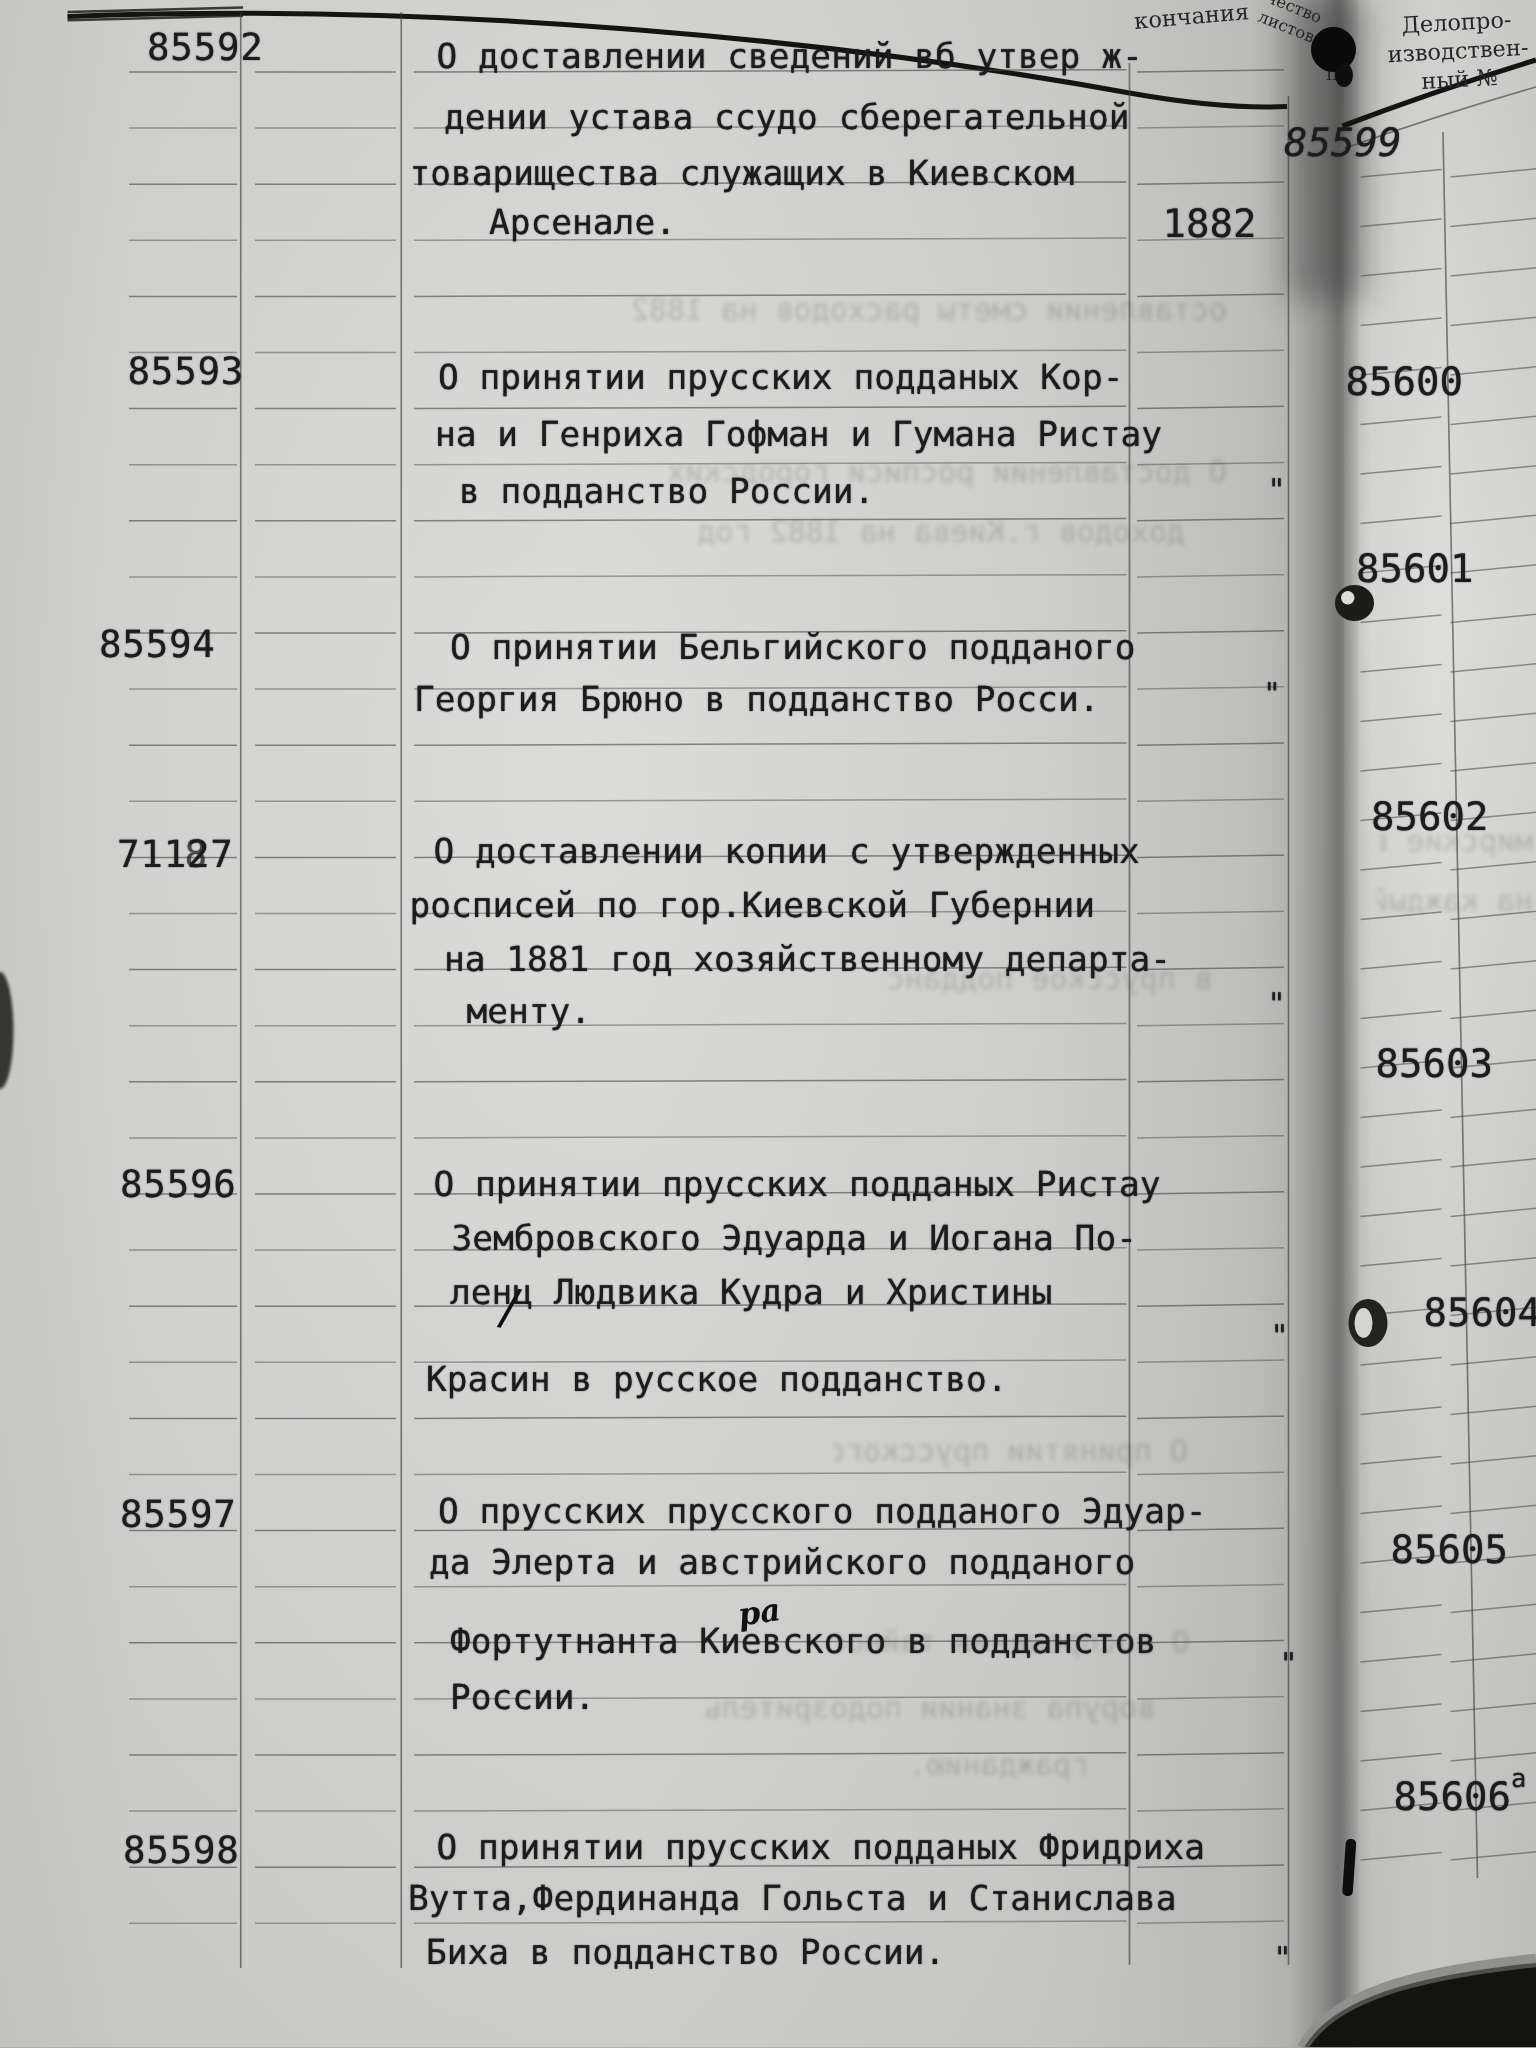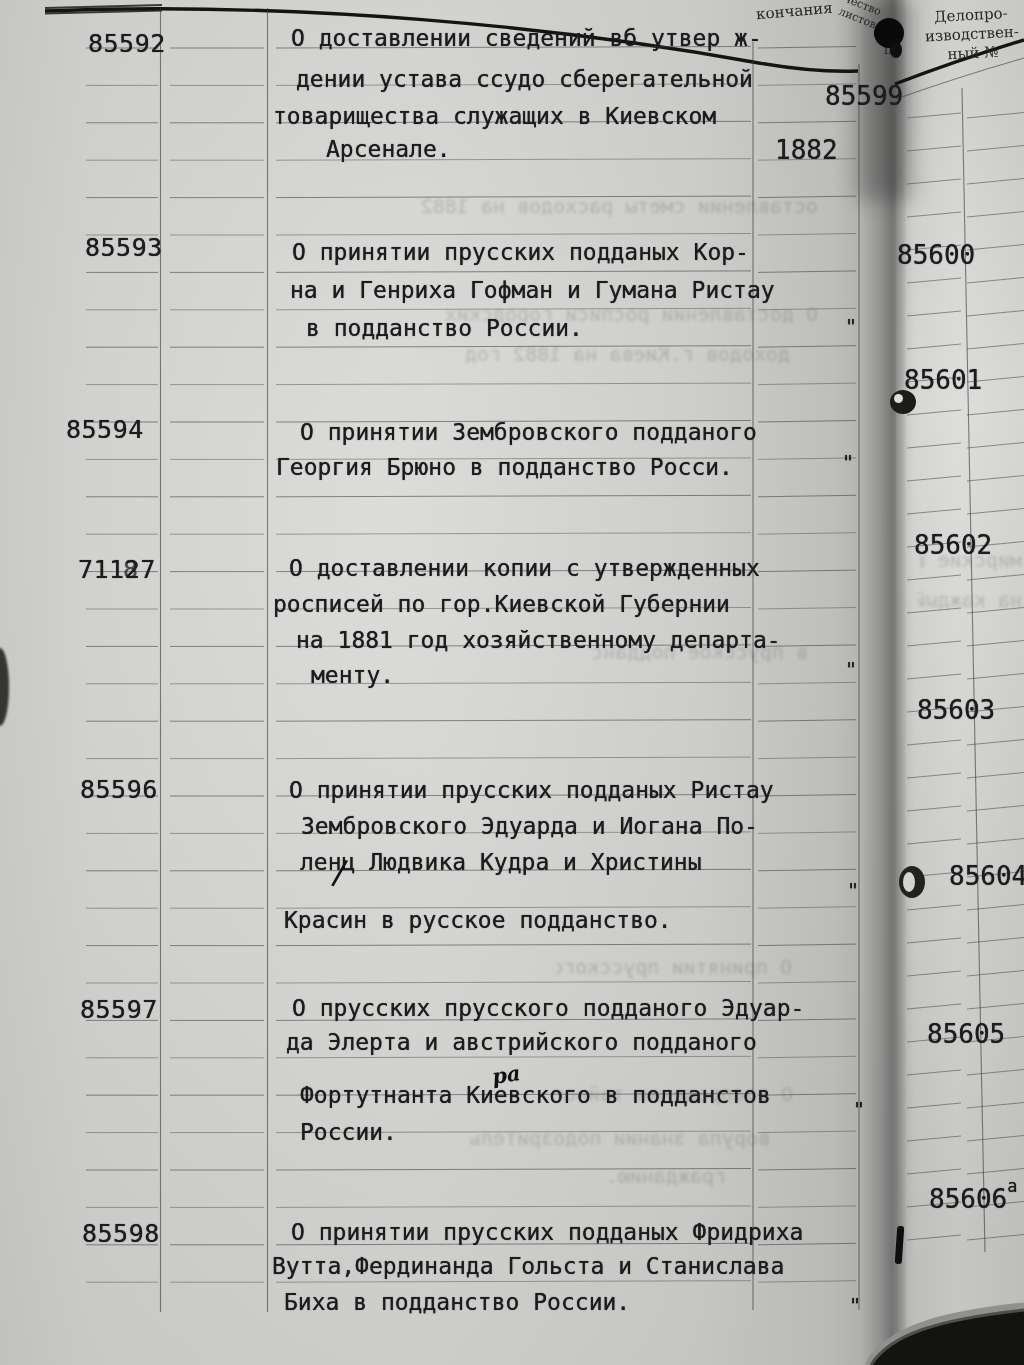--- a/index.html
+++ b/index.html
@@ -276,33 +276,33 @@
     <div>листов</div>
   </div>
   <div class="h" style="left:884px;top:42px;font-size:13px;">п.</div>
   <div class="h" style="left:924px;top:6px;font-size:15px;line-height:19px;width:96px;text-align:center;transform:rotate(-3deg);">
     <div>Делопро-</div>
     <div>изводствен-</div>
     <div>ный №</div>
   </div>
 
   <div id="entries">
-      <div class="t num" style="left: 88px; top: 20px; margin-top: 12px;">85592</div>
+      <div class="t num" style="left: 98px; top: 20px;">85592</div>
       <div class="t" style="left: 291px; top: 26px;">О доставлении сведений вб утвер ж-</div>
       <div class="t" style="left: 296px; top: 67px;">дении устава ссудо сберегательной</div>
       <div class="t" style="left: 273px; top: 104px;">товарищества служащих в Киевском</div>
       <div class="t" style="left: 284px; top: 137px; margin-left: 42px;">Арсенале.</div>
       <div class="t year" style="left: 775px; top: 138px;">1882</div>
       <div class="t num" style="left: 85px; top: 236px;">85593</div>
       <div class="t" style="left: 292px; top: 240px;">О принятии прусских подданых Кор-</div>
       <div class="t" style="left: 290px; top: 278px;">на и Генриха Гофман и Гумана Ристау</div>
       <div class="t" style="left: 306px; top: 316px;">в подданство России.</div>
       <div class="t ditto" style="left: 845px; top: 314px;">"</div>
       <div class="t num" style="left: 66px; top: 418px;">85594</div>
-      <div class="t" style="left: 300px; top: 420px;">О принятии Зембровского подданого</div>
+      <div class="t" style="left: 300px; top: 420px;">О принятии Бельгийского подданого</div>
       <div class="t" style="left: 276px; top: 455px;">Георгия Брюно в подданство Росси.</div>
       <div class="t ditto" style="left: 842px; top: 450px;">"</div>
       <div class="t num os" style="left: 123px; top: 558px;">8</div>
       <div class="t num" style="left: 78px; top: 558px;">71127</div>
       <div class="t" style="left: 289px; top: 556px;">О доставлении копии с утвержденных</div>
       <div class="t" style="left: 273px; top: 592px;">росписей по гор.Киевской Губернии</div>
       <div class="t" style="left: 296px; top: 628px;">на 1881 год хозяйственному департа-</div>
       <div class="t" style="left: 311px; top: 663px;">менту.</div>
       <div class="t ditto" style="left: 845px; top: 657px;">"</div>
       <div class="t num" style="left: 80px; top: 778px;">85596</div>
@@ -317,21 +317,21 @@
       <div class="t" style="left: 300px; top: 1083px;">Фортутнанта Киевского в подданстов</div>
       <div class="t" style="left: 300px; top: 1120px;">России.</div>
       <div class="t ditto" style="left: 853px; top: 1097px;">"</div>
       <div class="t num" style="left: 82px; top: 1222px;">85598</div>
       <div class="t" style="left: 291px; top: 1220px;">О принятии прусских подданых Фридриха</div>
       <div class="t" style="left: 272px; top: 1254px;">Вутта,Фердинанда Гольста и Станислава</div>
       <div class="t" style="left: 284px; top: 1290px;">Биха в подданство России.</div>
       <div class="t ditto" style="left: 849px; top: 1293px;">"</div>
     </div>
   <div id="rightnums">
-      <div class="t rnum" style="left: 825px; top: 84px;">85599</div>
+      <div class="t rnum" style="left: 856px; top: 84px; font-style: italic;">85599</div>
       <div class="t rnum" style="left: 897px; top: 243px;">85600</div>
       <div class="t rnum" style="left: 904px; top: 368px;">85601</div>
       <div class="t rnum" style="left: 914px; top: 533px;">85602</div>
       <div class="t rnum" style="left: 917px; top: 698px;">85603</div>
       <div class="t rnum" style="left: 921px; top: 864px; margin-left: 28px;">85604</div>
       <div class="t rnum" style="left: 927px; top: 1022px;">85605</div>
       <div class="t rnum" style="left: 929px; top: 1180px;">85606<sup>а</sup></div>
     </div>
   <div id="bleed">
       <div class="bl" style="left: 418px; top: 194px; width: 400px;">оставлении сметы расходов на 1882 г</div>

